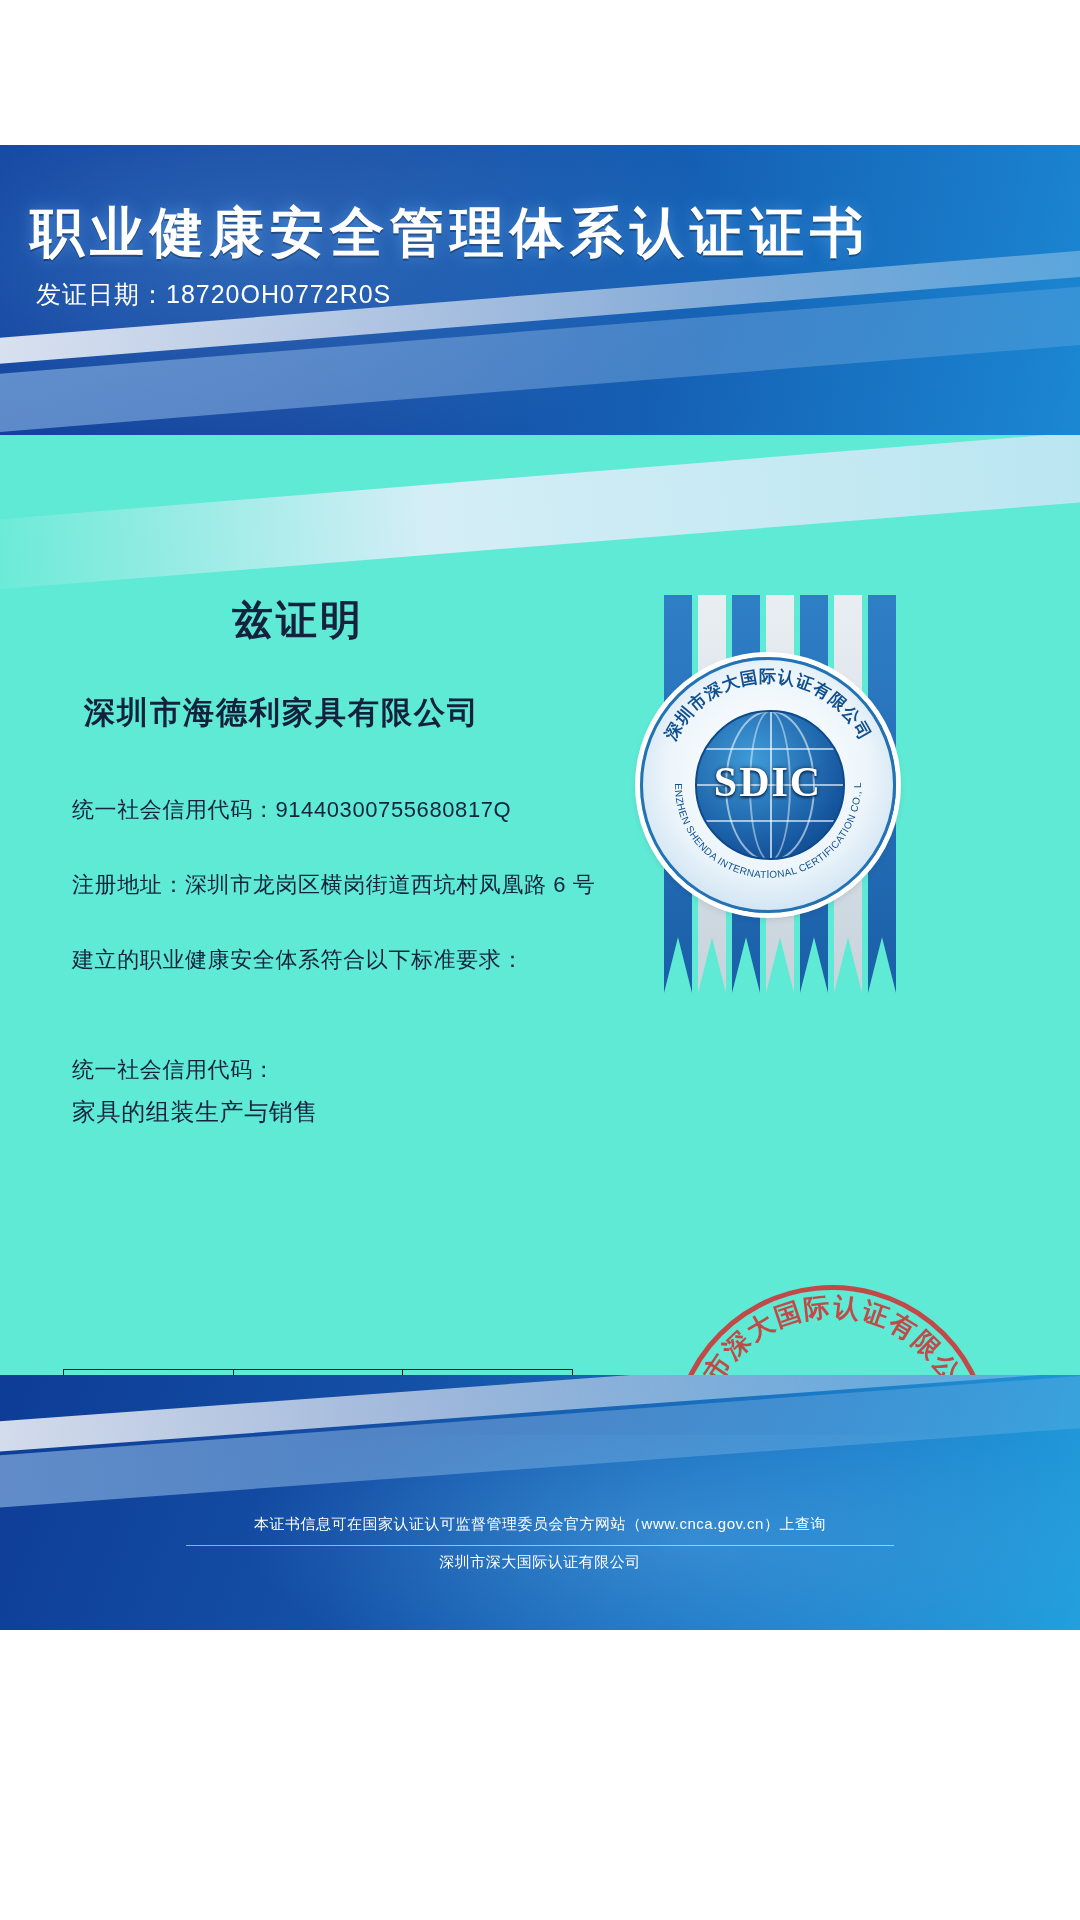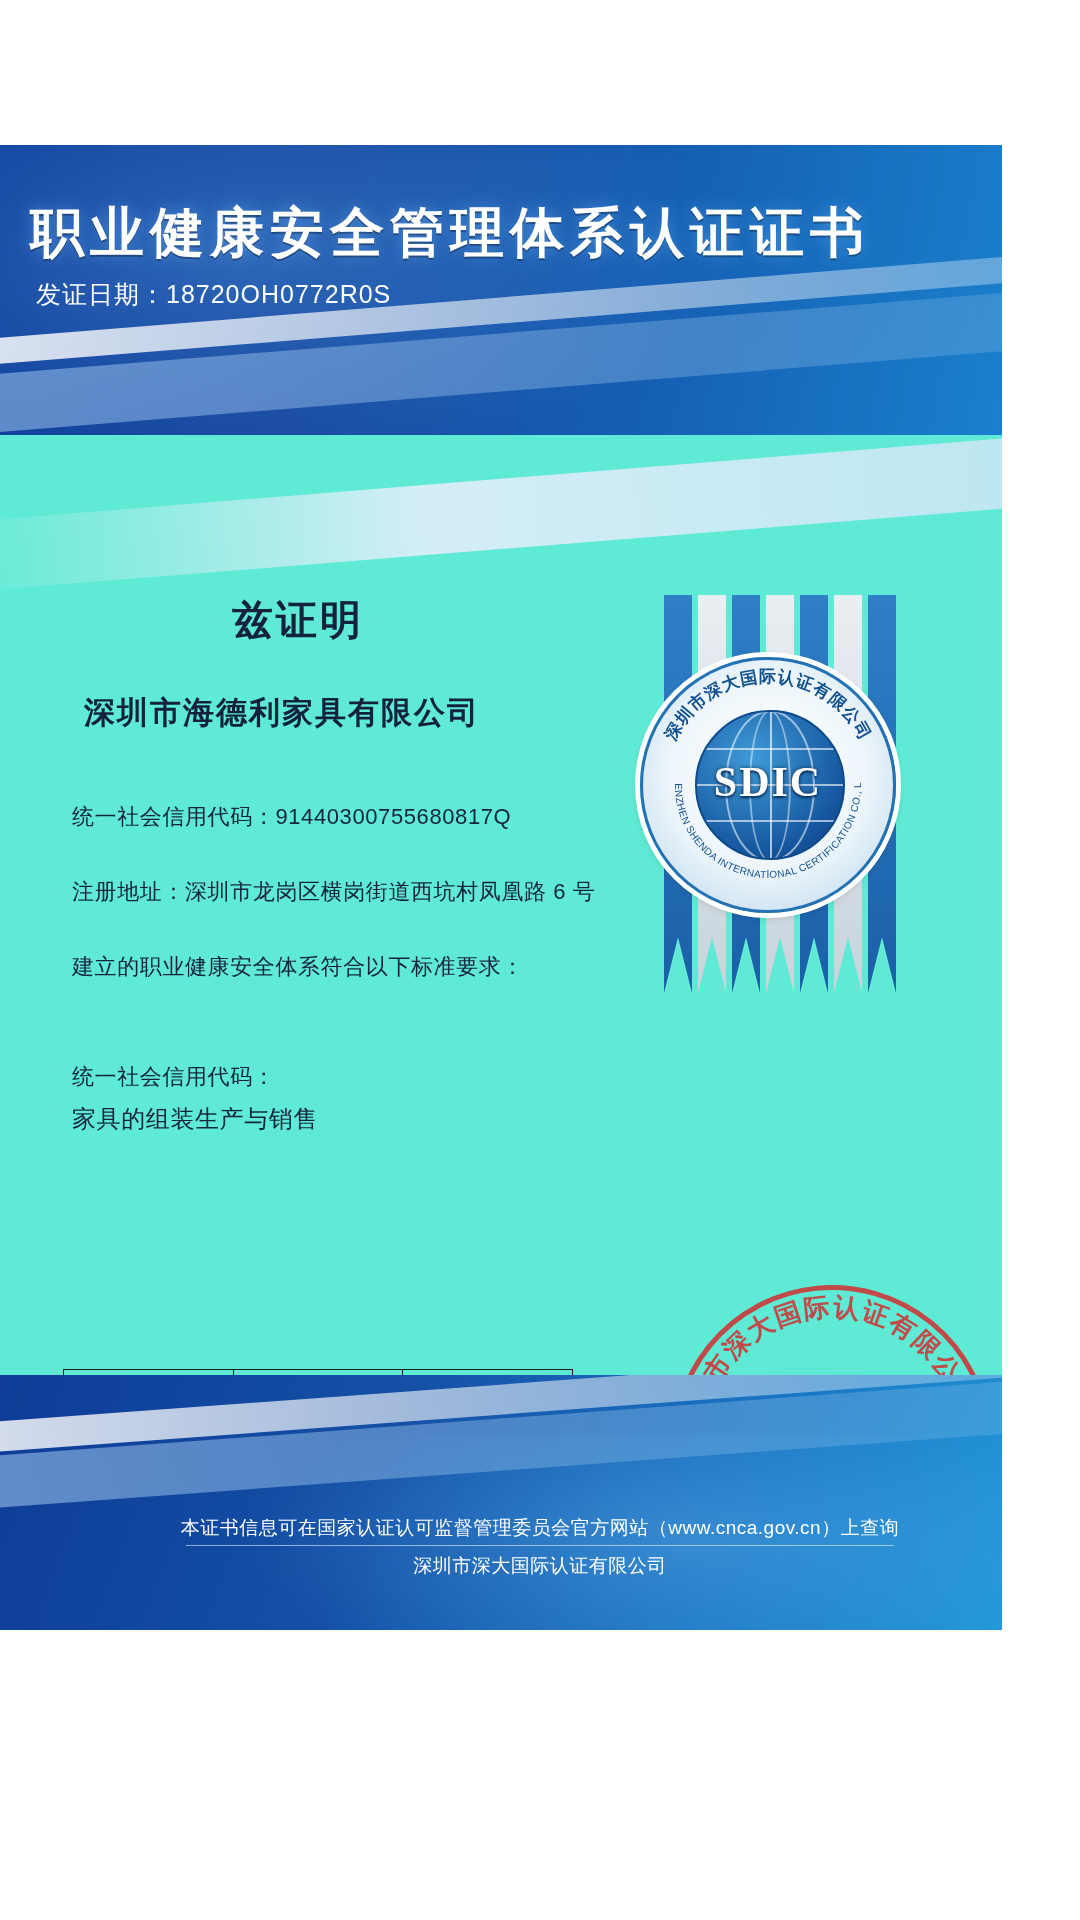--- a/index.html
+++ b/index.html
@@ -13,21 +13,21 @@
     font-family: "Liberation Sans", sans-serif;
     position: relative;
     overflow: hidden;
   }
 
   
   .certificate {
     position: absolute;
     left: 0;
     top: 145px;
-    width: 1002px;
+    width: 1080px;
     height: 1485px;
     background: #ffffff;
     overflow: hidden;
   }
 
   
   .banner {
     position: absolute;
     left: 0;
     top: 0;
@@ -124,21 +124,20 @@
     color: #13213c;
     letter-spacing: 2px;
   }
   .line {
     position: absolute;
     left: 72px;
     font-size: 22px;
     color: #15233f;
     letter-spacing: 0.6px;
     white-space: nowrap;
-    margin-top: 7px;
   }
   .l-credit { top: 360px; }
   .l-addr   { top: 435px; }
   .l-std1   { top: 510px; }
   .l-std2   { top: 548px; }
   .l-scope1 { top: 620px; }
   .l-scope2 { top: 661px; font-size: 24px; text-align: right; }
 
   
   .ribbon {
@@ -323,21 +322,21 @@
     top: 60px;
     width: 900px;
     height: 260px;
     background: radial-gradient(ellipse at 50% 40%, rgba(90,170,230,0.45), rgba(20,70,150,0) 70%);
   }
   .footer-line {
     position: absolute;
     width: 1080px;
     text-align: center;
     color: #ffffff;
-    font-size: 19px;
+    font-size: 15px;
     letter-spacing: 0.5px;
   }
   .f1 { top: 140px; }
   .f2 { top: 178px; }
   .f3 { top: 215px; }
   .footer-rule {
     position: absolute;
     left: 186px;
     top: 170px;
     width: 708px;

